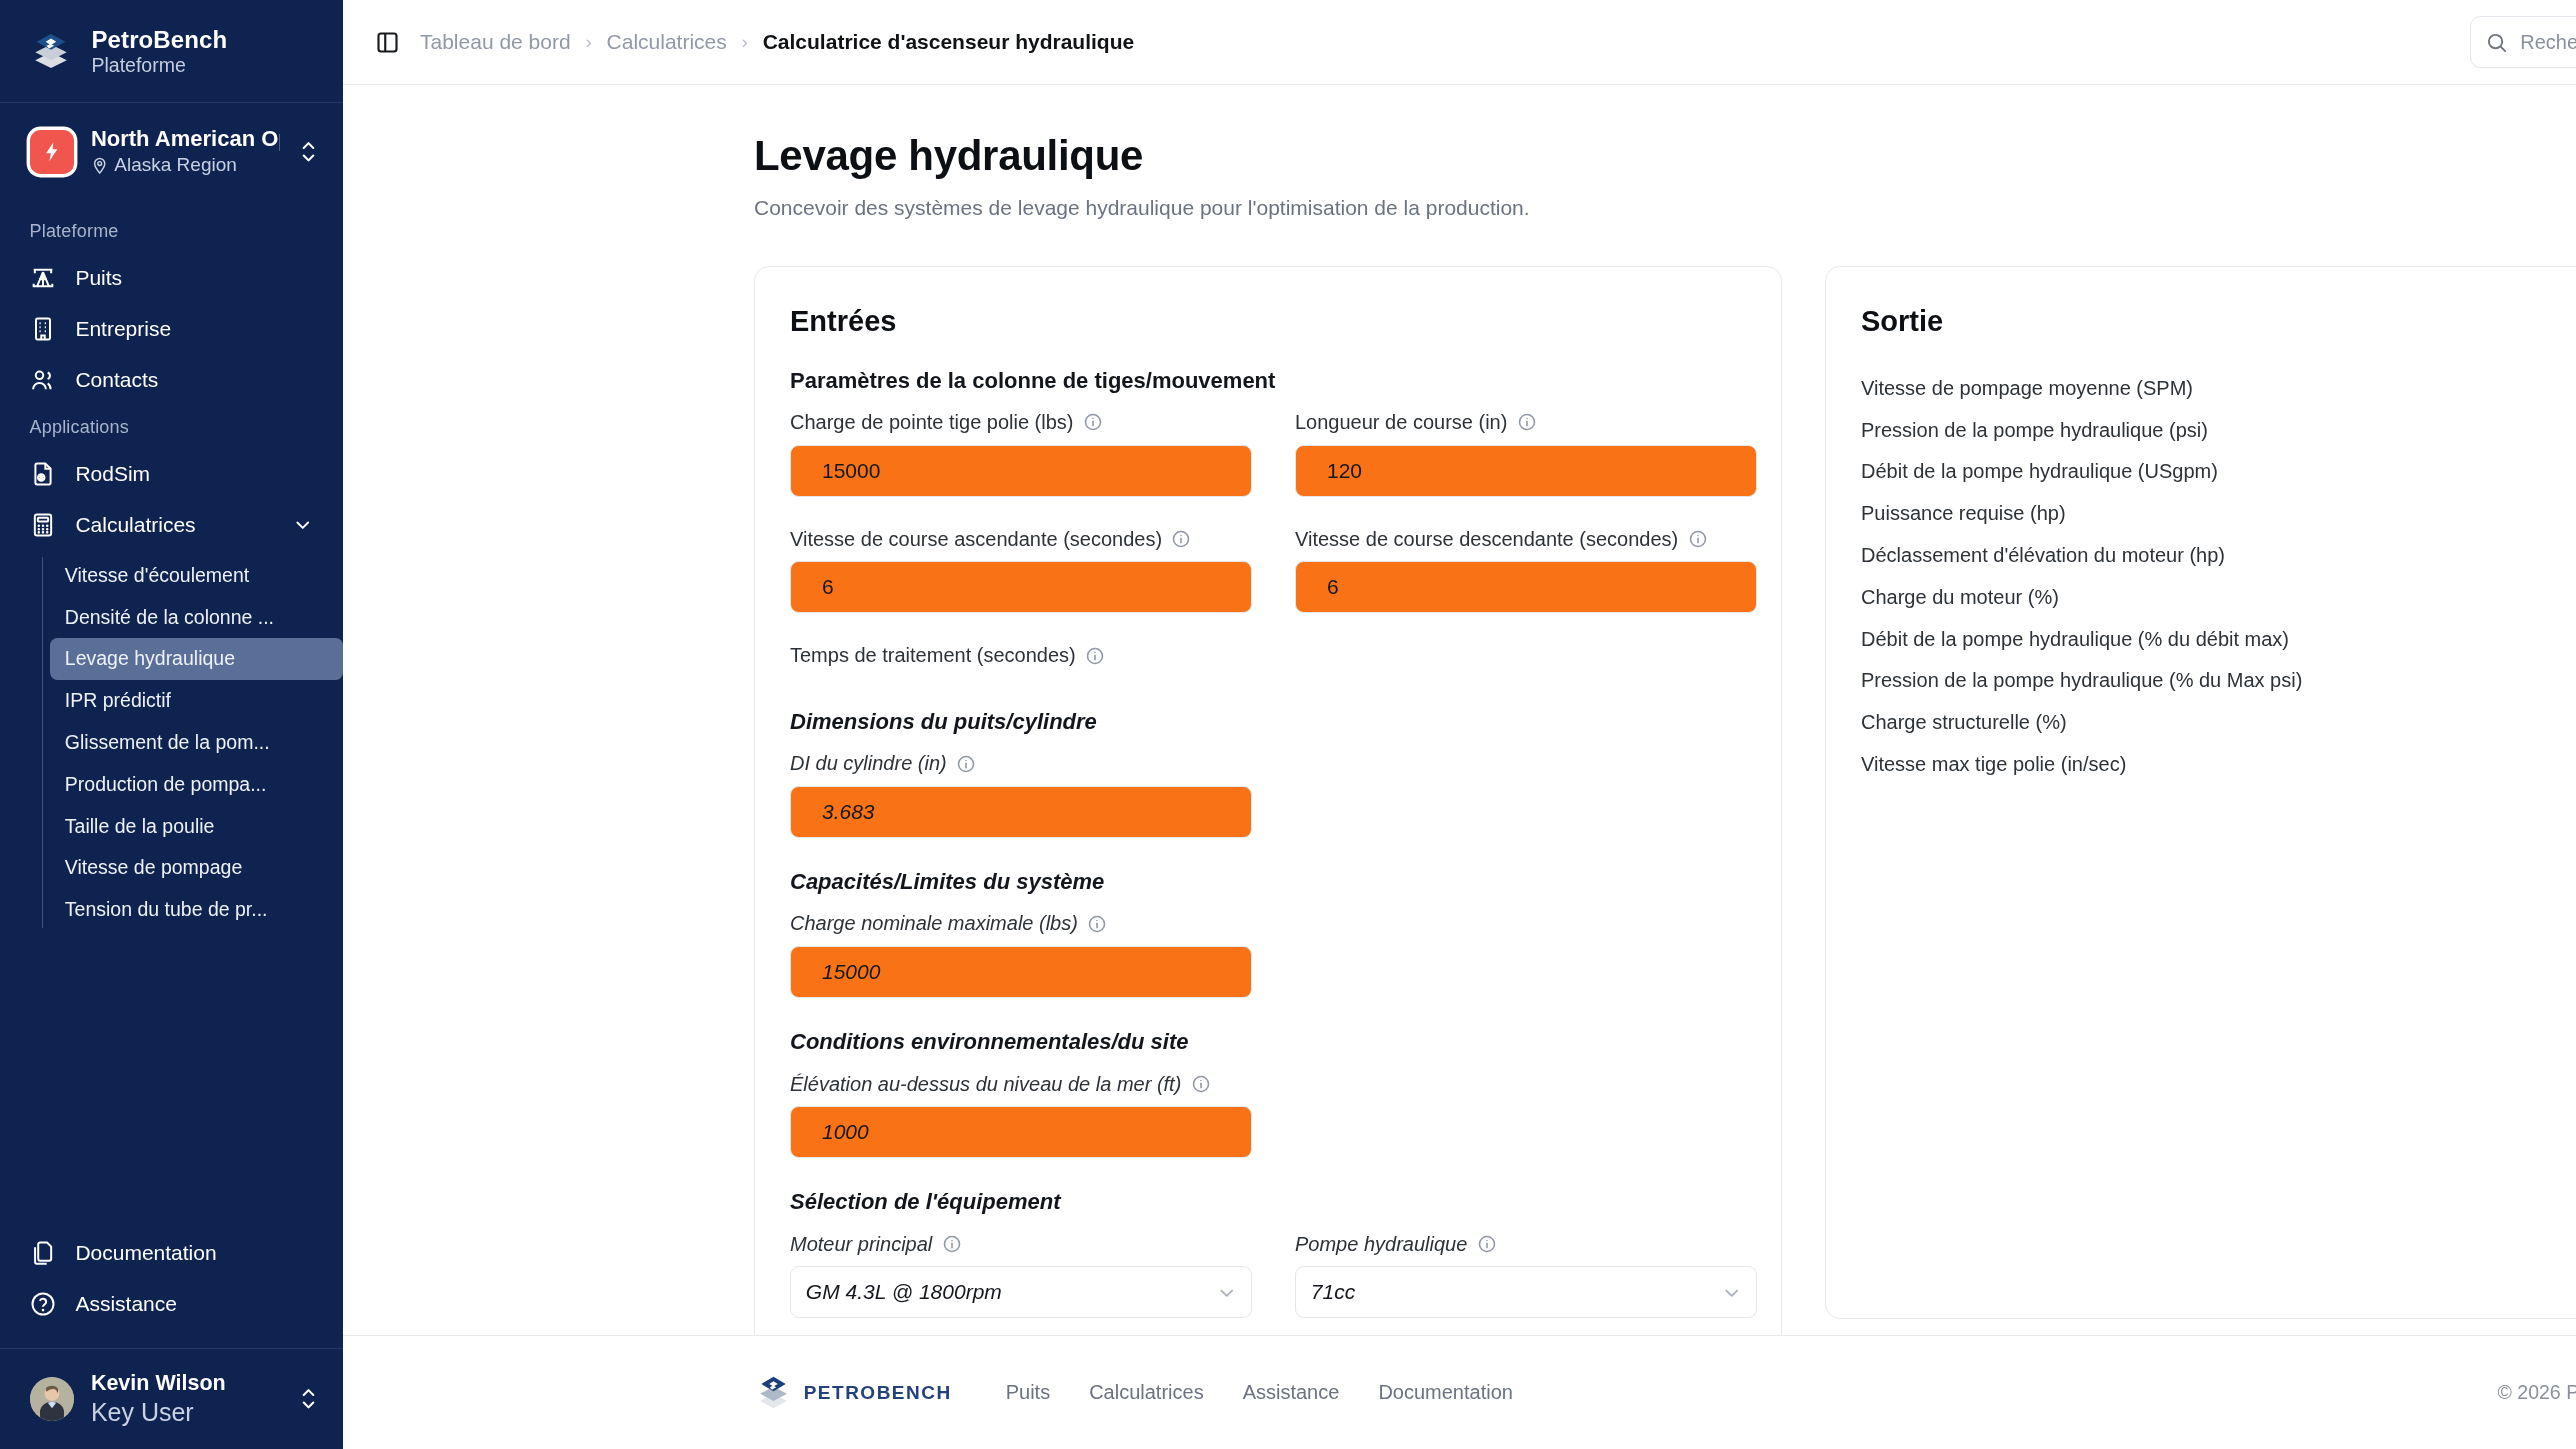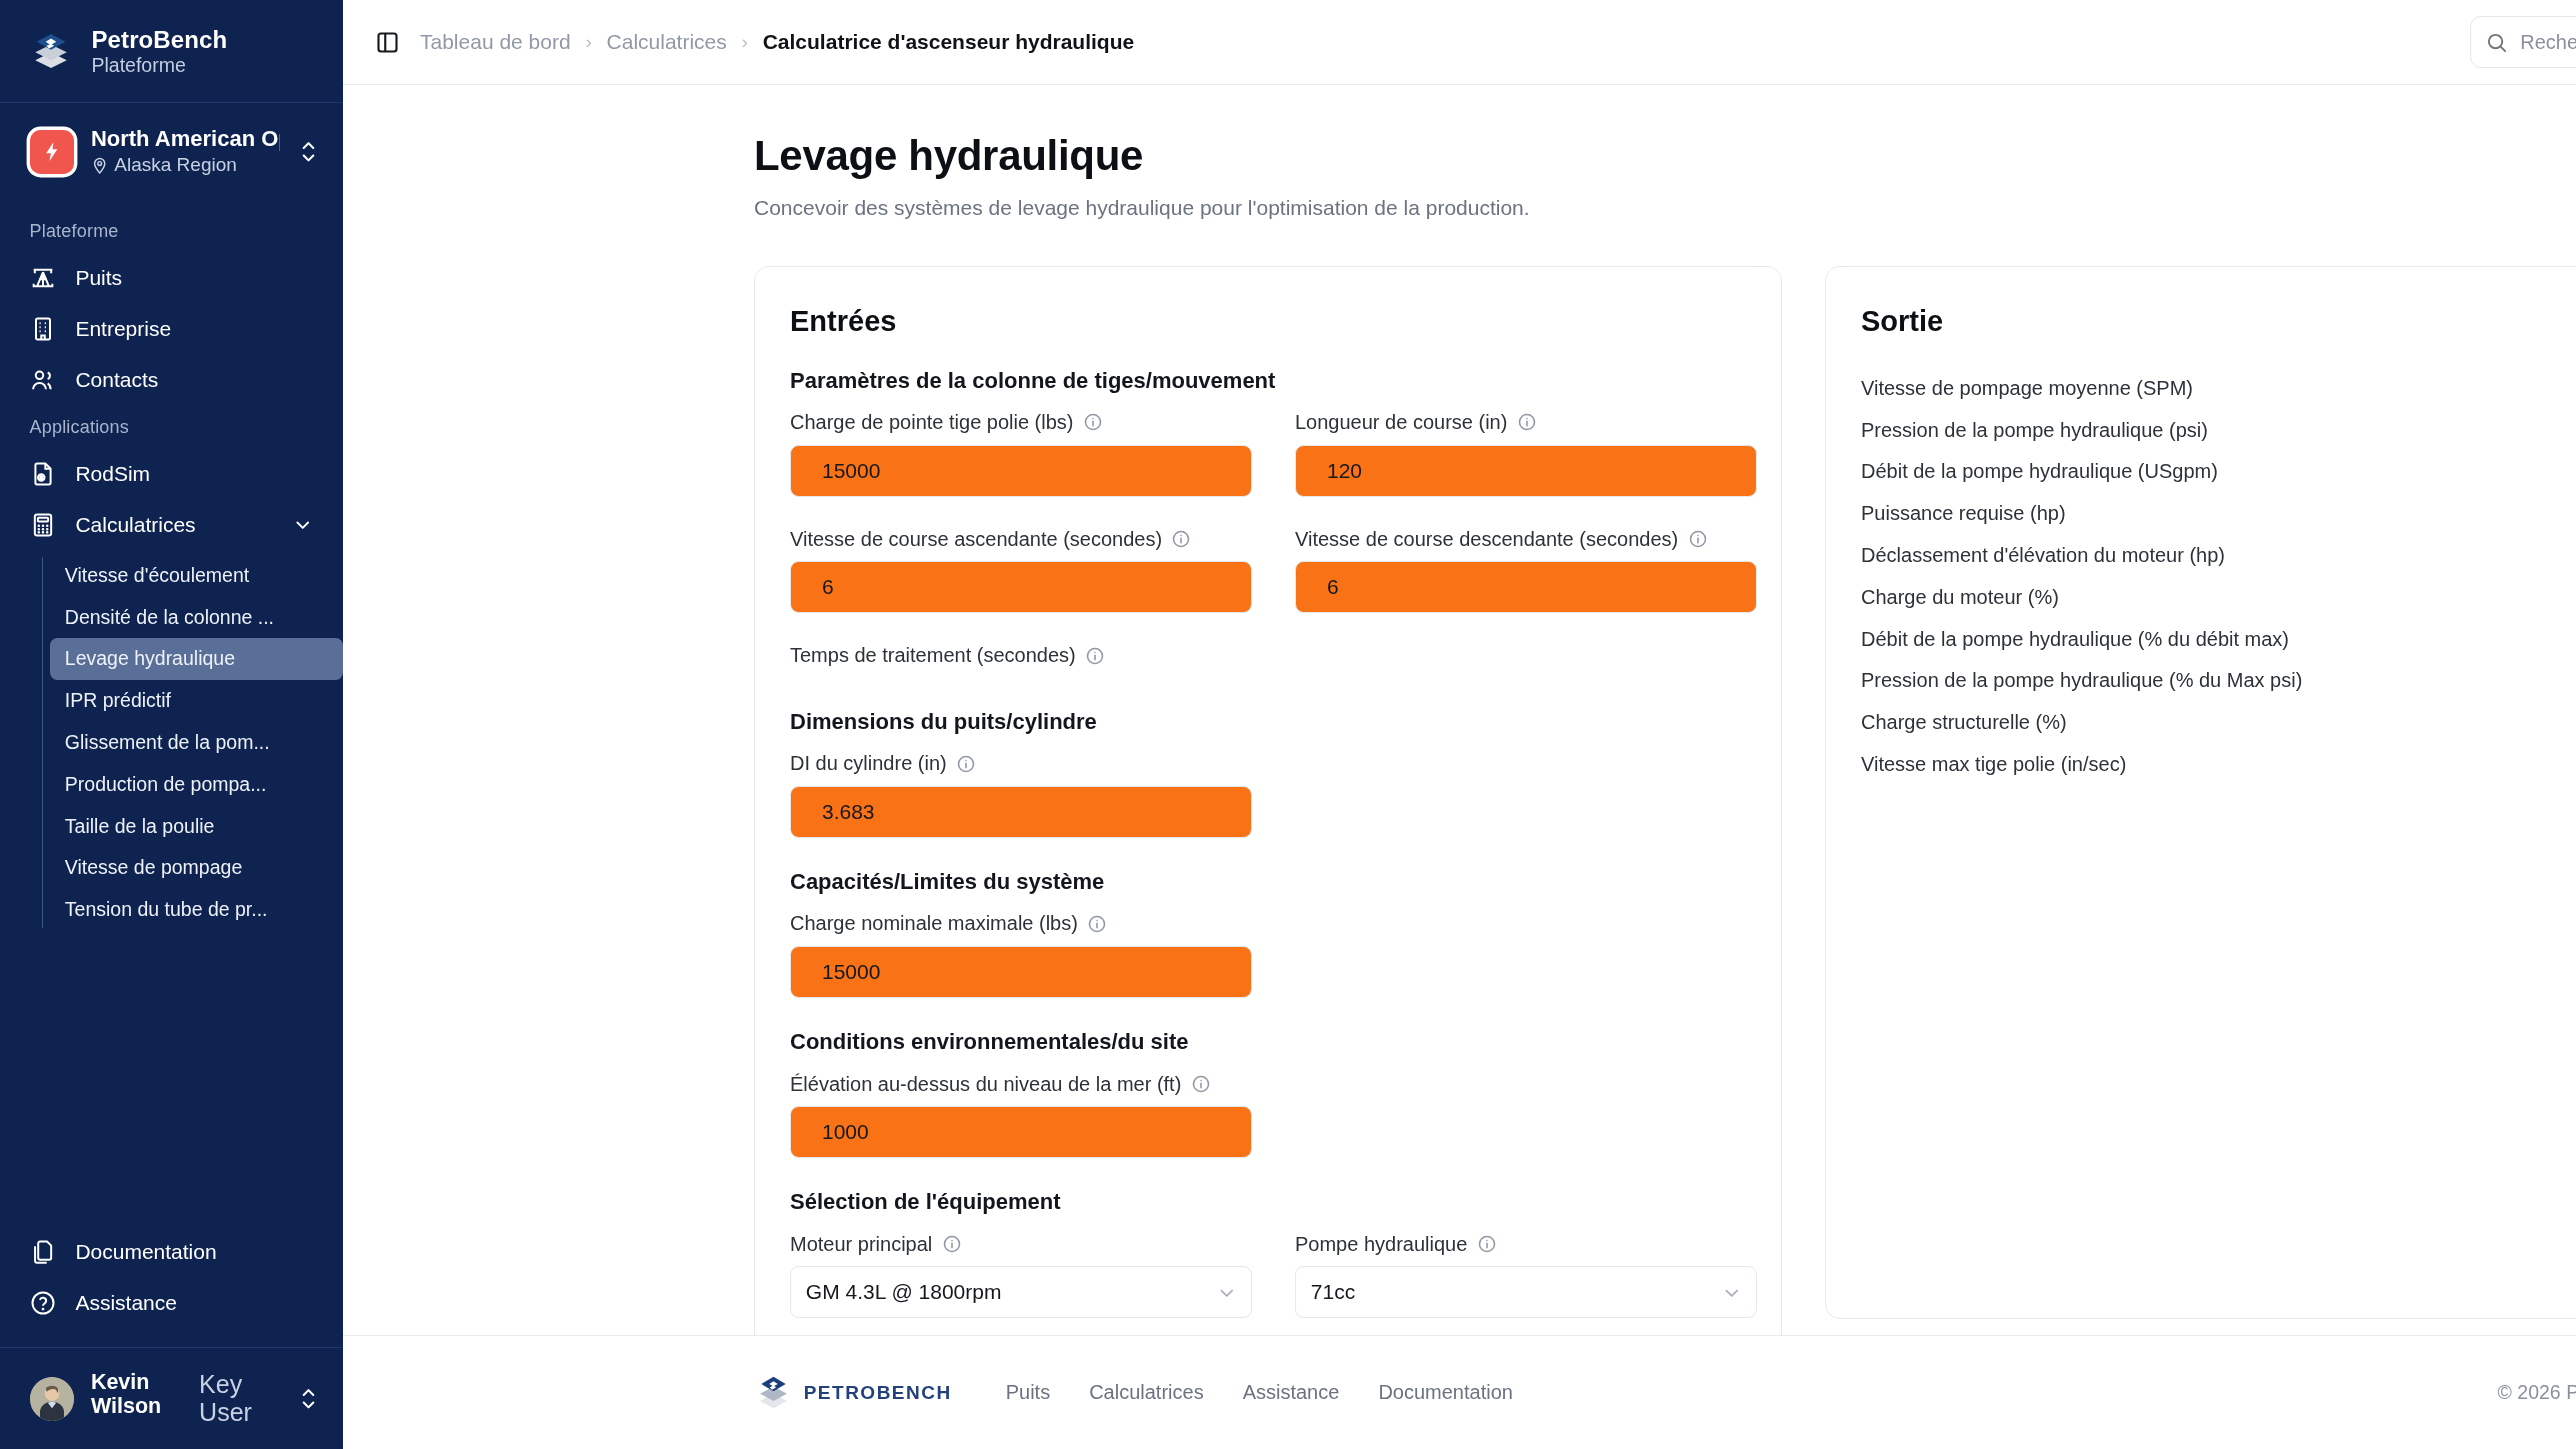--- a/index.html
+++ b/index.html
@@ -77,21 +77,21 @@
   .sb-bottom { padding-bottom: 0; }
   .sb-footlinks { padding: 0 0 19px 0; }
   .sb-user {
     display: flex; align-items: center; gap: 17.4px;
     padding: 23px 23px 23px 29.5px; border-top: 1.3px solid #22386a;
   }
   .user-avatar {
     width: 44px; height: 44px; flex: 0 0 44px; border-radius: 50%;
     background: #b5b09d; overflow: hidden; position: relative;
   }
-  .user-txt { flex: 1 1 auto; display: flex; flex-direction: row; gap: 2.7px; min-width: 0; }
+  .user-txt { flex: 1 1 auto; display: flex; flex-direction: column; gap: 2.7px; min-width: 0; }
   .user-name { font-size: 21.5px; font-weight: bold; line-height: 1.1; }
   .user-role { font-size: 25px; color: #c8d2e4; line-height: 1.1; }
 
   
   .main { flex: 1 1 auto; height: 1449px; display: flex; flex-direction: column; background: #fff; }
 
   .topbar {
     height: 85px; flex: 0 0 85px; display: flex; align-items: center;
     border-bottom: 1.3px solid #e8eaee; padding: 0 29.5px 0 31px; background: #fff;
   }
@@ -120,21 +120,21 @@
   }
   .card {
     background: #fff; border: 1.3px solid #e6e8ec; border-radius: 14.8px;
     padding: 38px 35px 36px 35px;
   }
   .card-inputs { flex: 0 0 1028px; width: 1028px; min-height: 1053px; }
   .card-output { flex: 0 0 1028px; width: 1028px; min-height: 1053px; }
   .card-title { font-size: 29px; font-weight: bold; color: #0c0f13; margin-bottom: 29.5px; }
 
   .group-title { font-size: 22px; font-weight: bold; color: #13171d; margin: 0 0 17.4px 0; }
-  .group + .group { margin-top: 29.5px; }
+  .group + .group { margin-top: 29.5px; font-style: italic; }
   .field-row { display: flex; gap: 43px; margin-bottom: 31px; }
   .field { flex: 0 0 462px; width: 462px; }
   .field-label {
     display: flex; align-items: center; gap: 9.4px;
     font-size: 20px; color: #2c3238; margin-bottom: 10.7px; white-space: nowrap;
   }
   .info-icon { width: 20px; height: 20px; flex: 0 0 20px; cursor: pointer; }
   .input-box {
     width: 100%; height: 52px; border: 1.3px solid #e4e7ec; border-radius: 8.7px;
     background: #f97316; display: flex; align-items: center; padding: 0 31px;

